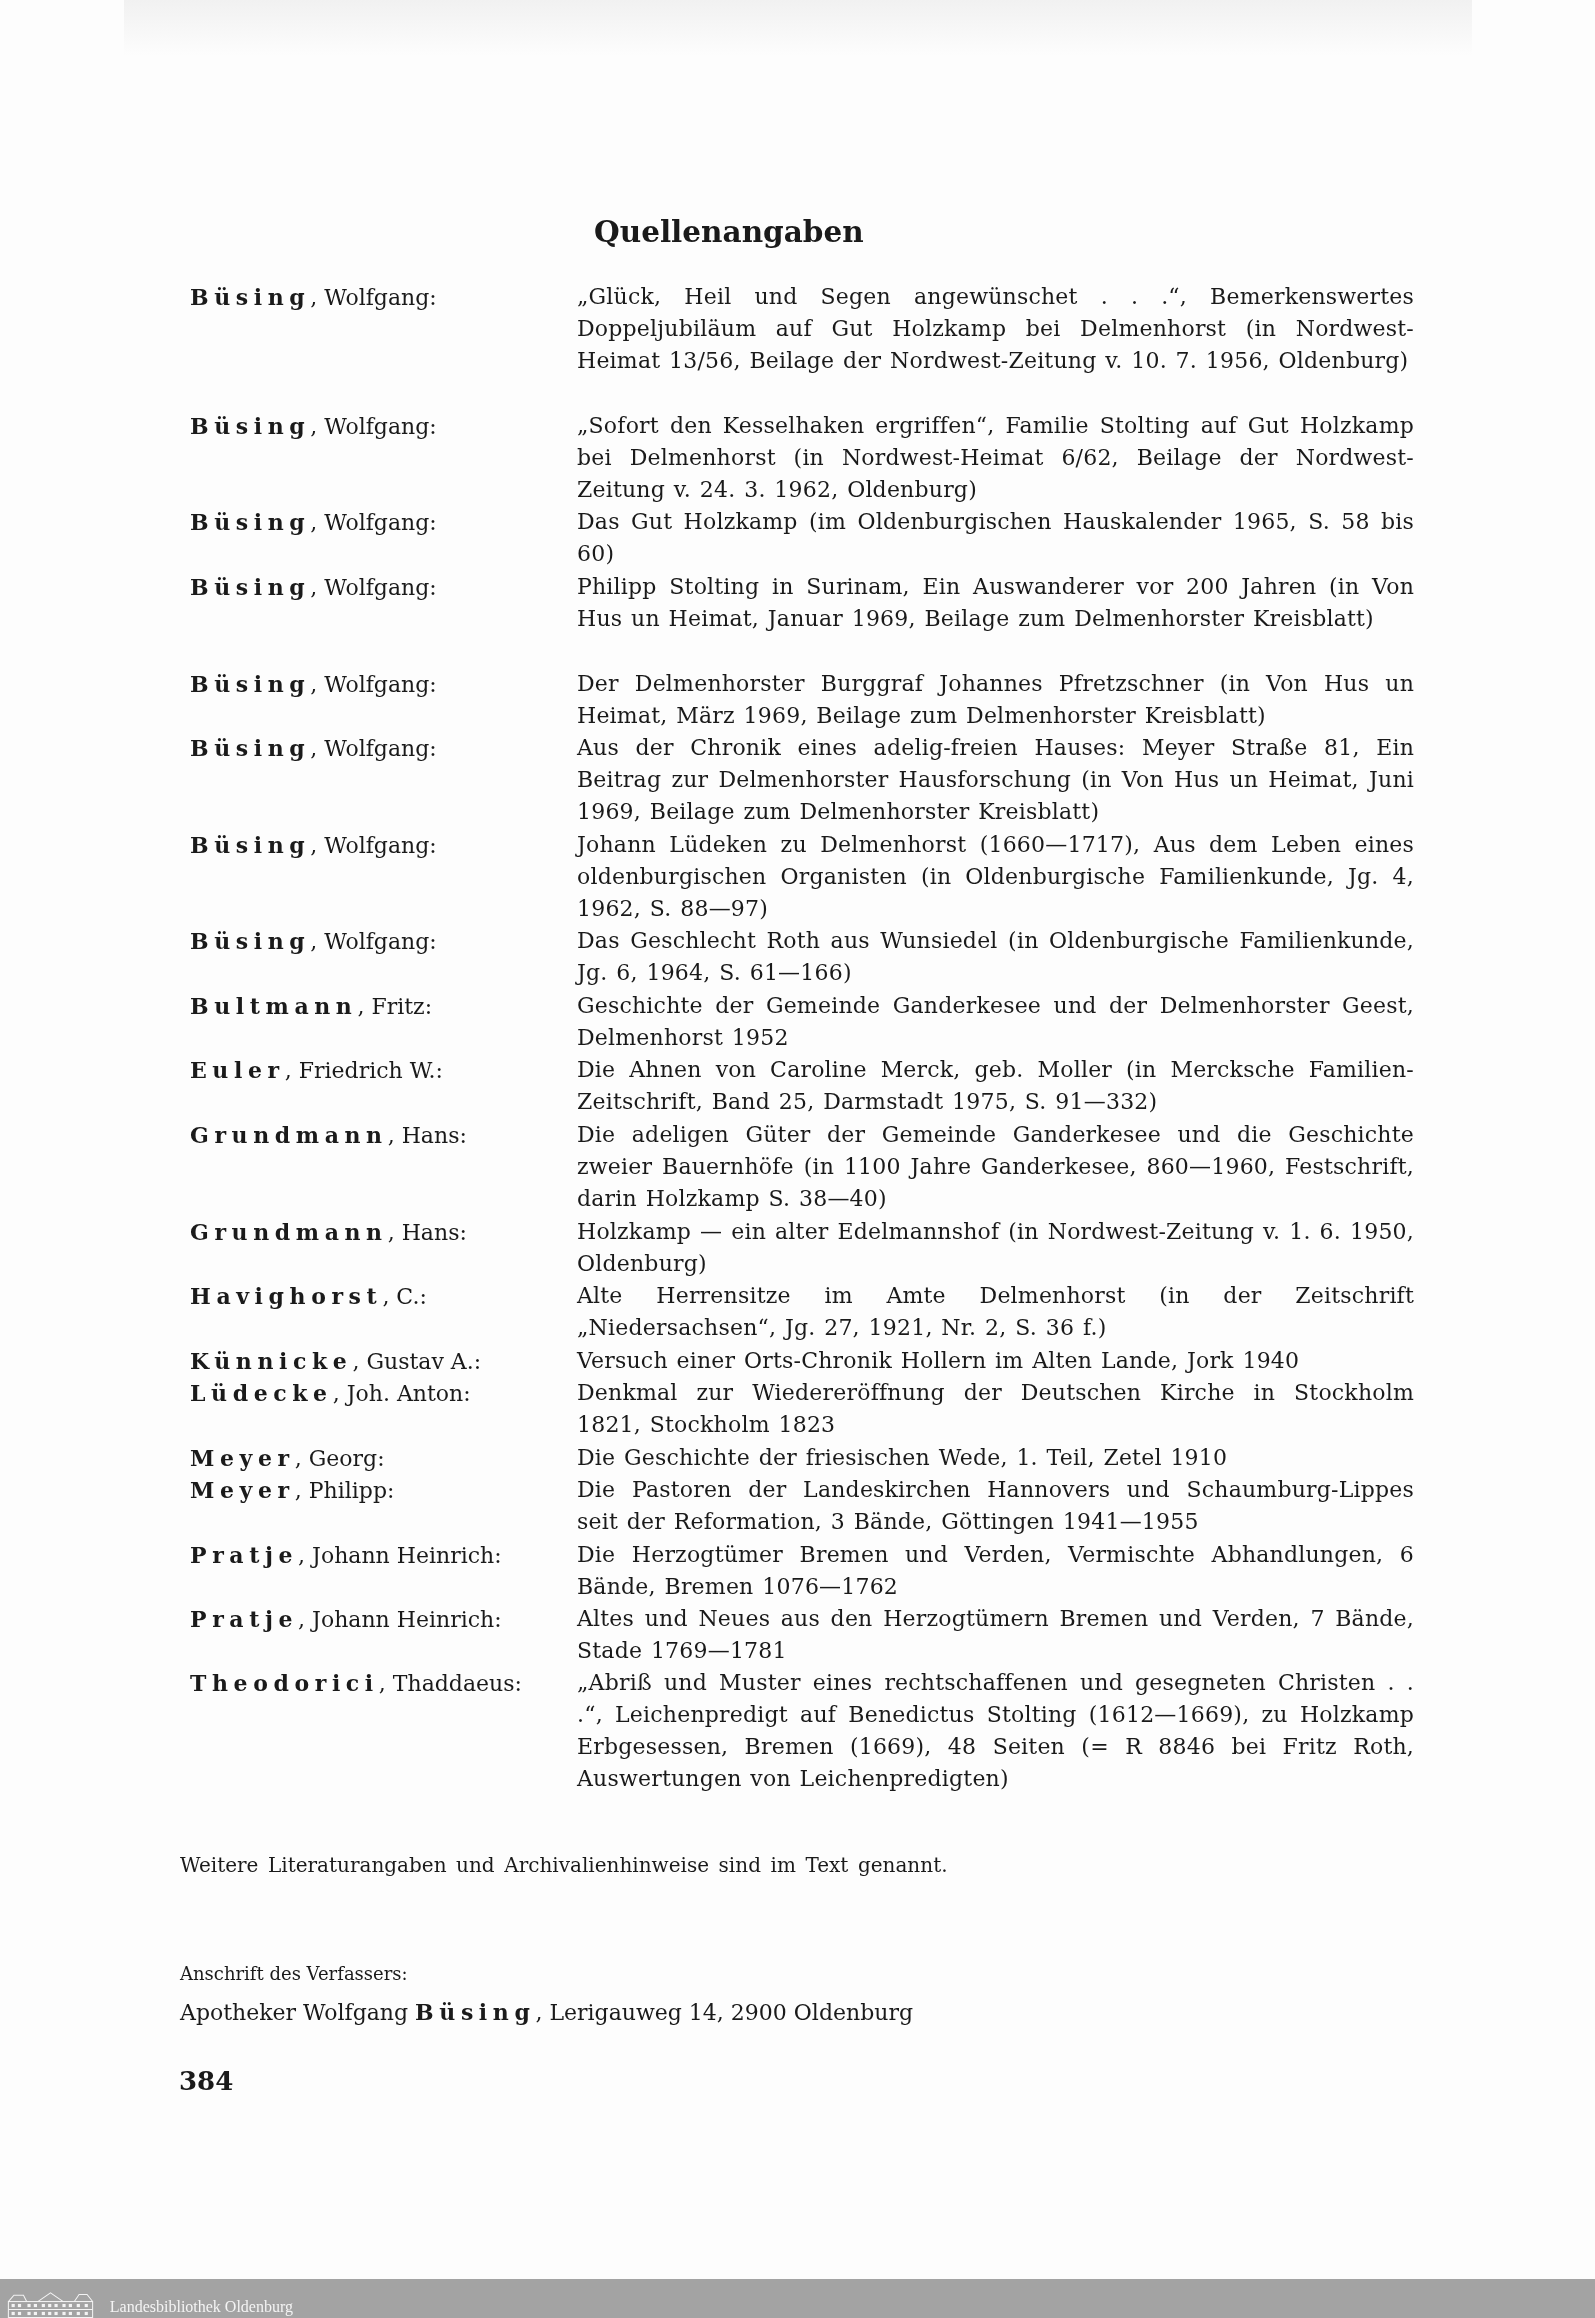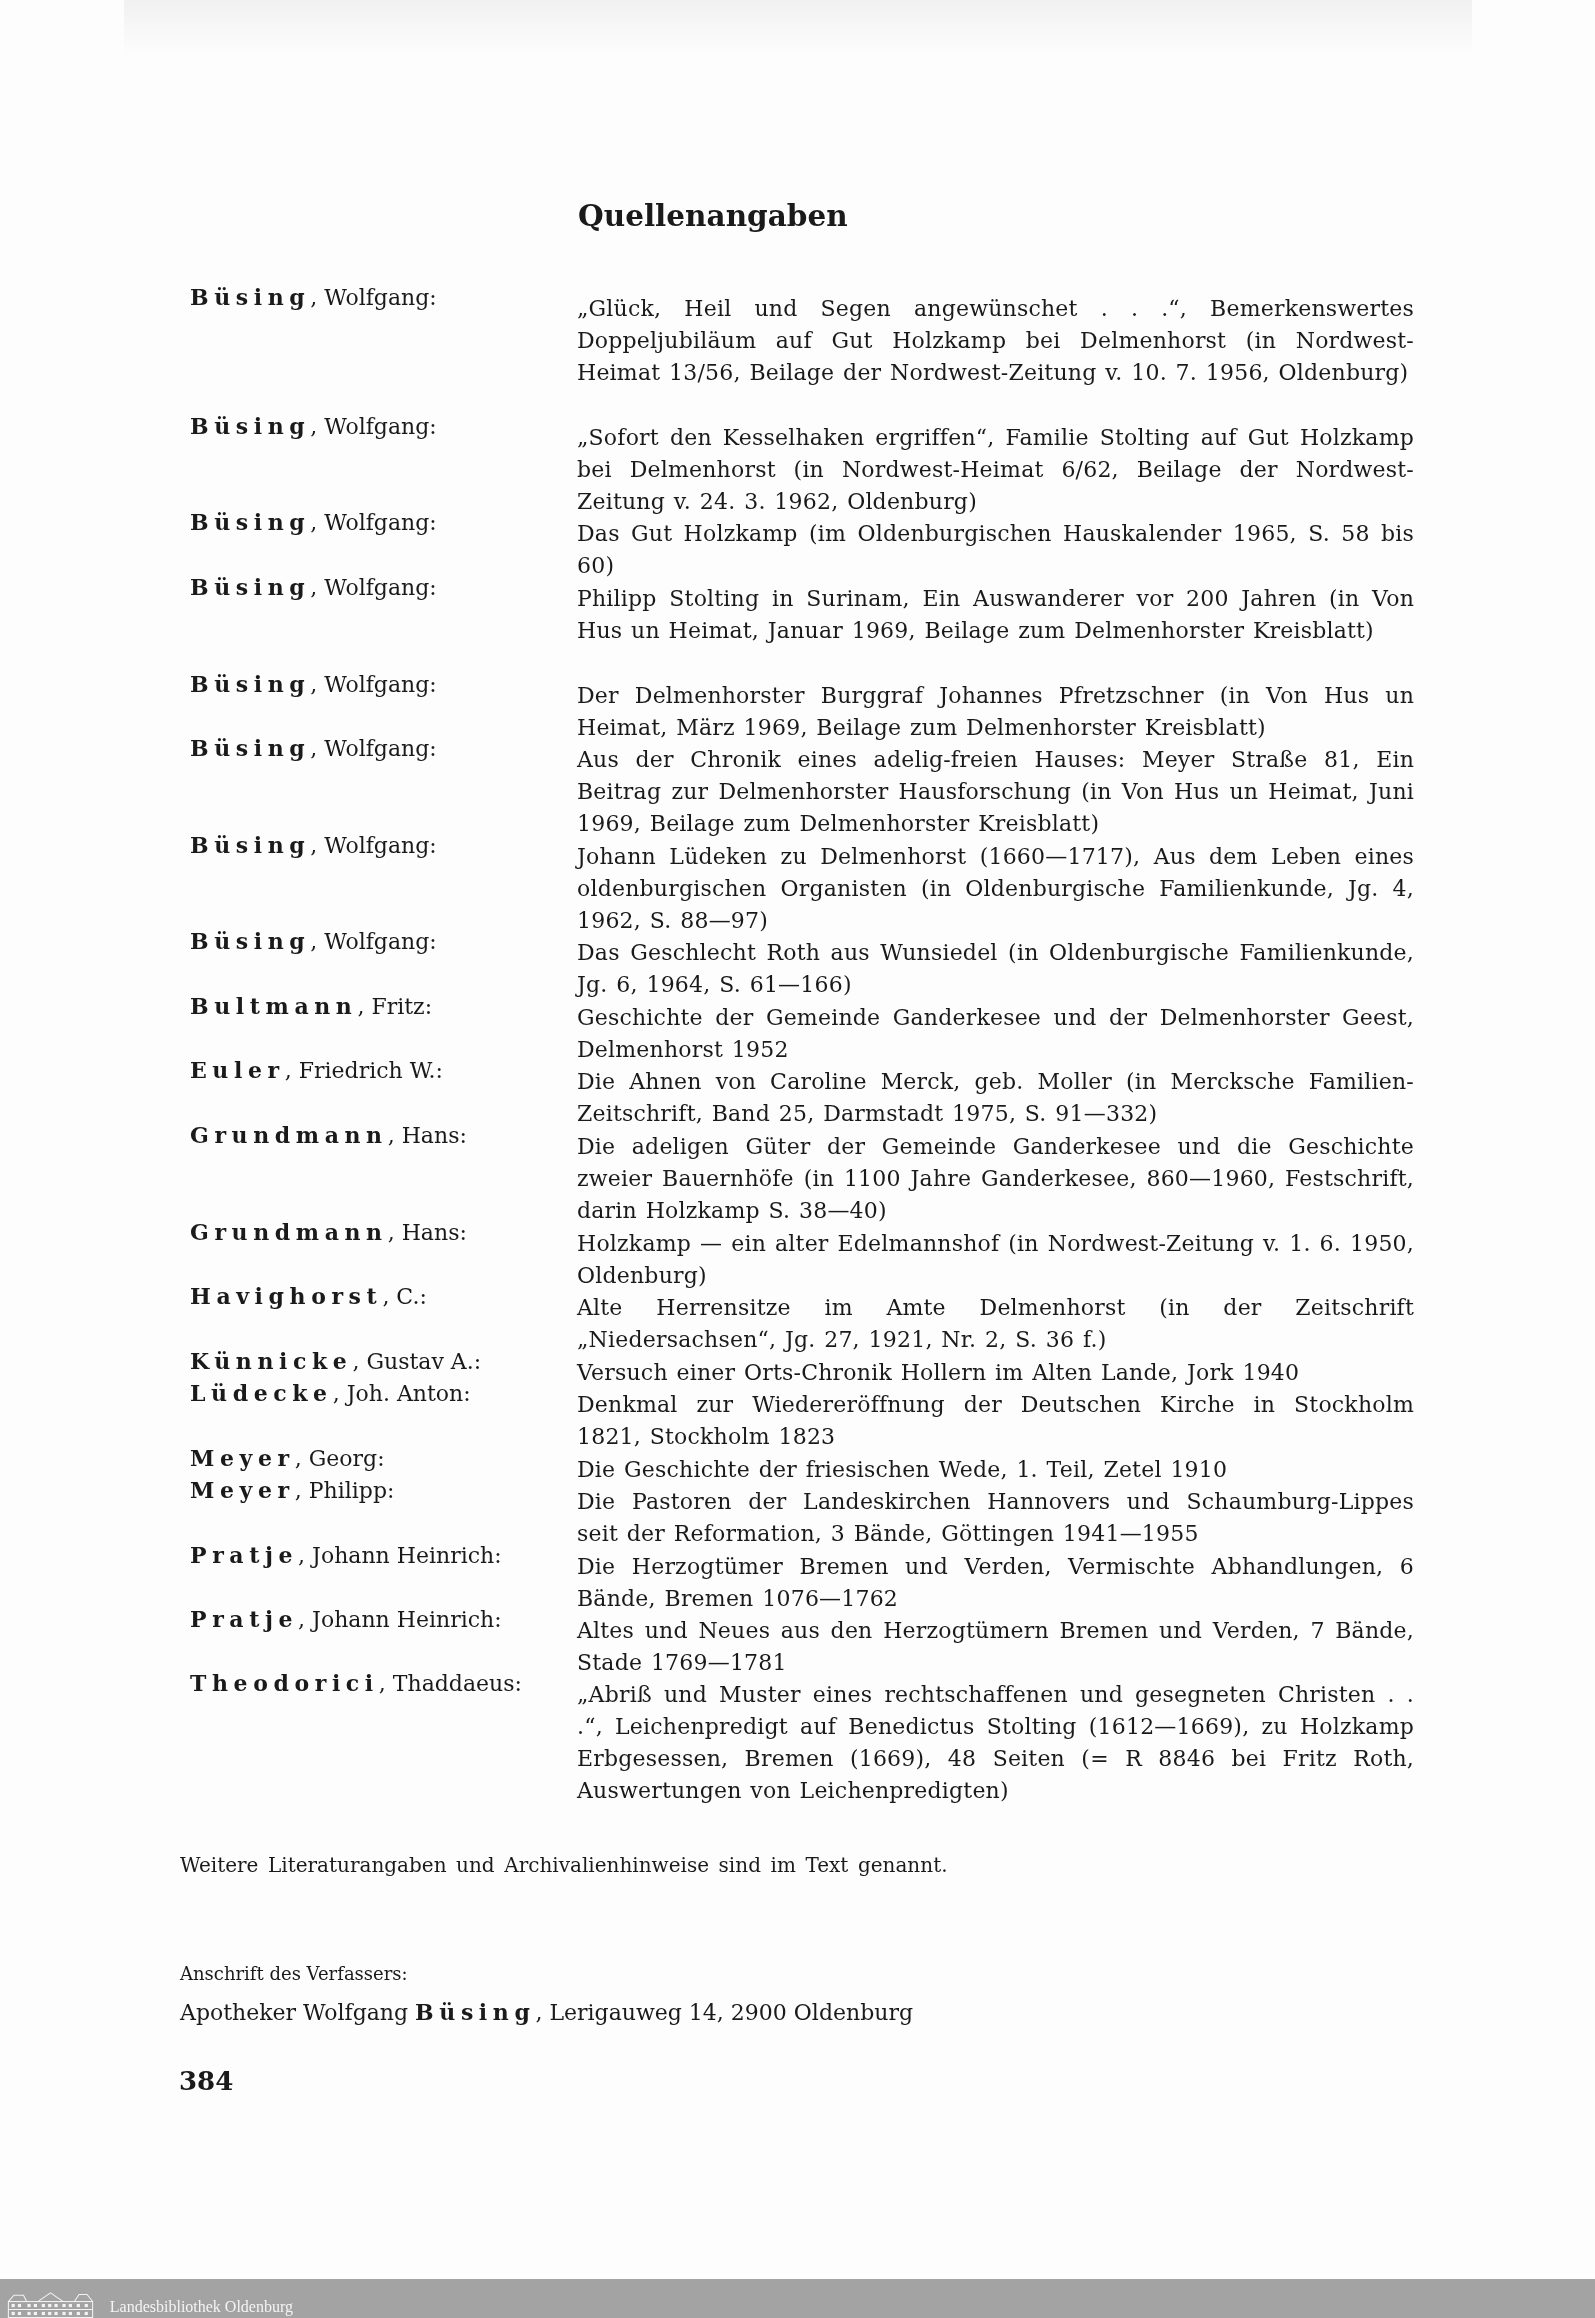--- a/index.html
+++ b/index.html
@@ -18,21 +18,21 @@
   }
   .entry { position: absolute; left: 0; width: 1595px; }
   .author {
     position: absolute; left: 190px; top: 0;
     font-size: 22px; line-height: 32px; white-space: nowrap;
   }
   .author .sp { letter-spacing: 5.6px; font-weight: bold; }
   .work {
     position: absolute; left: 577px; width: 837px; top: 0;
     font-size: 22px; line-height: 32px; text-align: justify;
-    text-align-last: left; letter-spacing: 0.2px; word-spacing: 1.6px; margin-top: 12px;
+    text-align-last: left; letter-spacing: 0.2px; word-spacing: 1.6px;
   }
   .note {
     position: absolute; left: 180px; top: 1849px;
     font-size: 20px; line-height: 32px; word-spacing: 3.2px;
   }
   .addr-label { position: absolute; left: 180px; top: 1958px; font-size: 18px; line-height: 32px; }
   .addr { position: absolute; left: 180px; top: 1994px; font-size: 22px; line-height: 36px; white-space: nowrap; }
   .addr .sp { letter-spacing: 5.6px; font-weight: bold; }
   .pageno { position: absolute; left: 179px; top: 2066px; font-size: 26px; font-weight: bold; }
   .bar {
@@ -42,21 +42,21 @@
   .bar .logo { width: 89px; height: 35px; margin-left: 6.4px; margin-top: 4.8px; }
   .bar .lbl {
     color: #f4f4f4; font-family: "Liberation Serif", serif; font-size: 16px; margin-left: 14.4px;
   }
 </style>
 </head>
 <body>
 
 <div class="page-shade"></div>
 
-<h1 class="title" style="margin:0">Quellenangaben</h1>
+<h1 class="title" style="margin:16px">Quellenangaben</h1>
 
 <div id="entries">
     <div class="entry" style="top: 281px;">
     <div class="author"><span class="sp">Büsing</span><span>, Wolfgang:</span></div>
     <div class="work">„Glück, Heil und Segen angewünschet . . .“, Bemerkenswertes Doppeljubiläum auf Gut Holzkamp bei Delmenhorst (in Nordwest-Heimat 13/56, Beilage der Nordwest-Zeitung v. 10. 7. 1956, Oldenburg)</div>
   </div>
     <div class="entry" style="top: 410px;">
     <div class="author"><span class="sp">Büsing</span><span>, Wolfgang:</span></div>
     <div class="work">„Sofort den Kesselhaken ergriffen“, Familie Stolting auf Gut Holzkamp bei Delmenhorst (in Nordwest-Heimat 6/62, Beilage der Nordwest-Zeitung v. 24. 3. 1962, Oldenburg)</div>
   </div>

